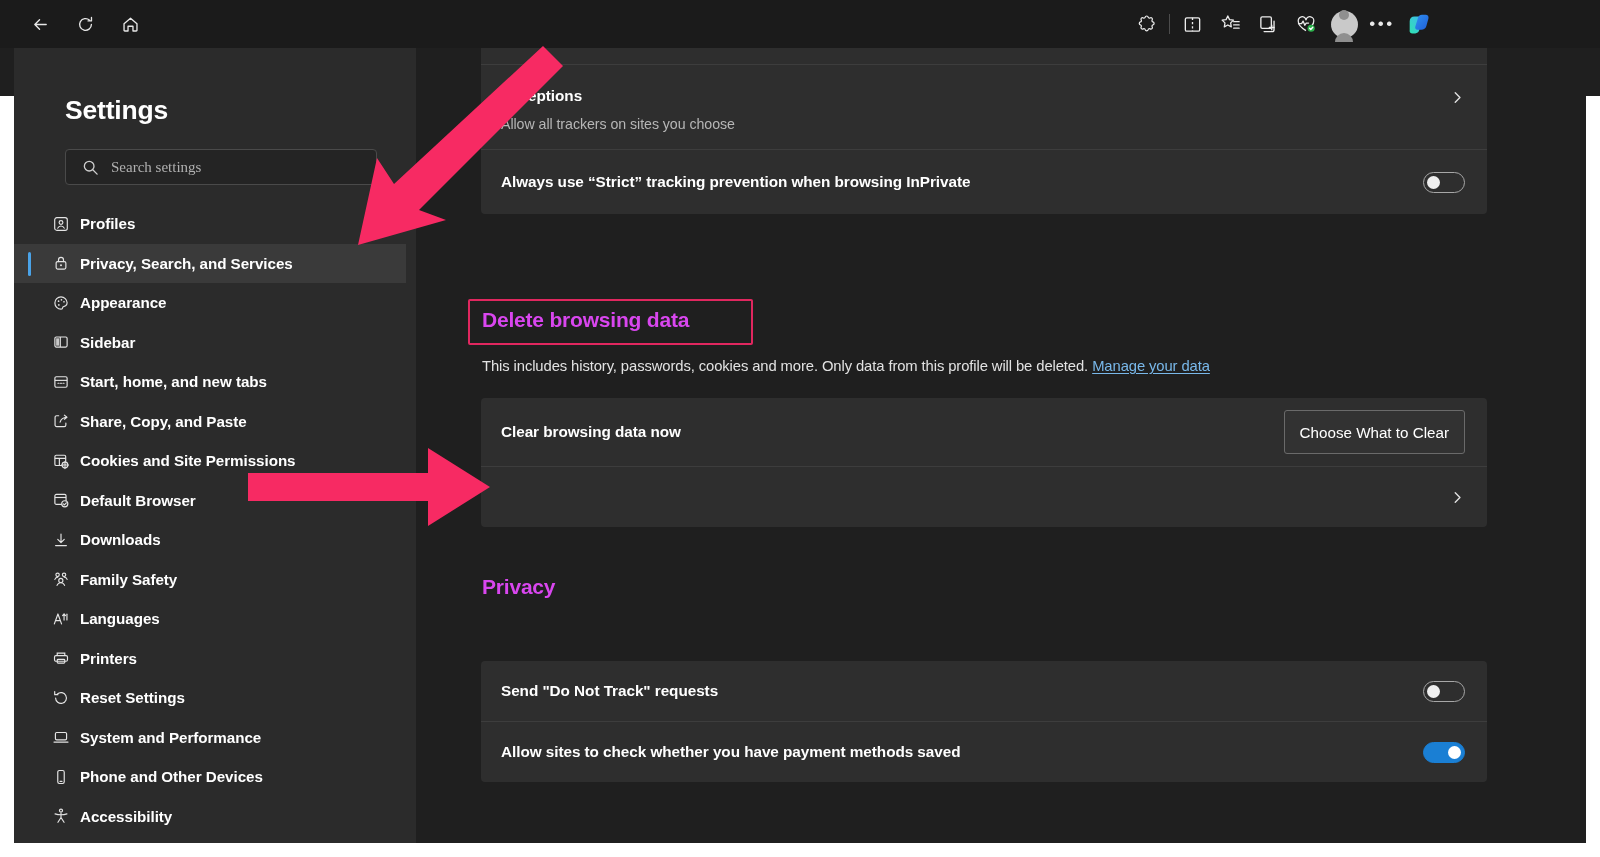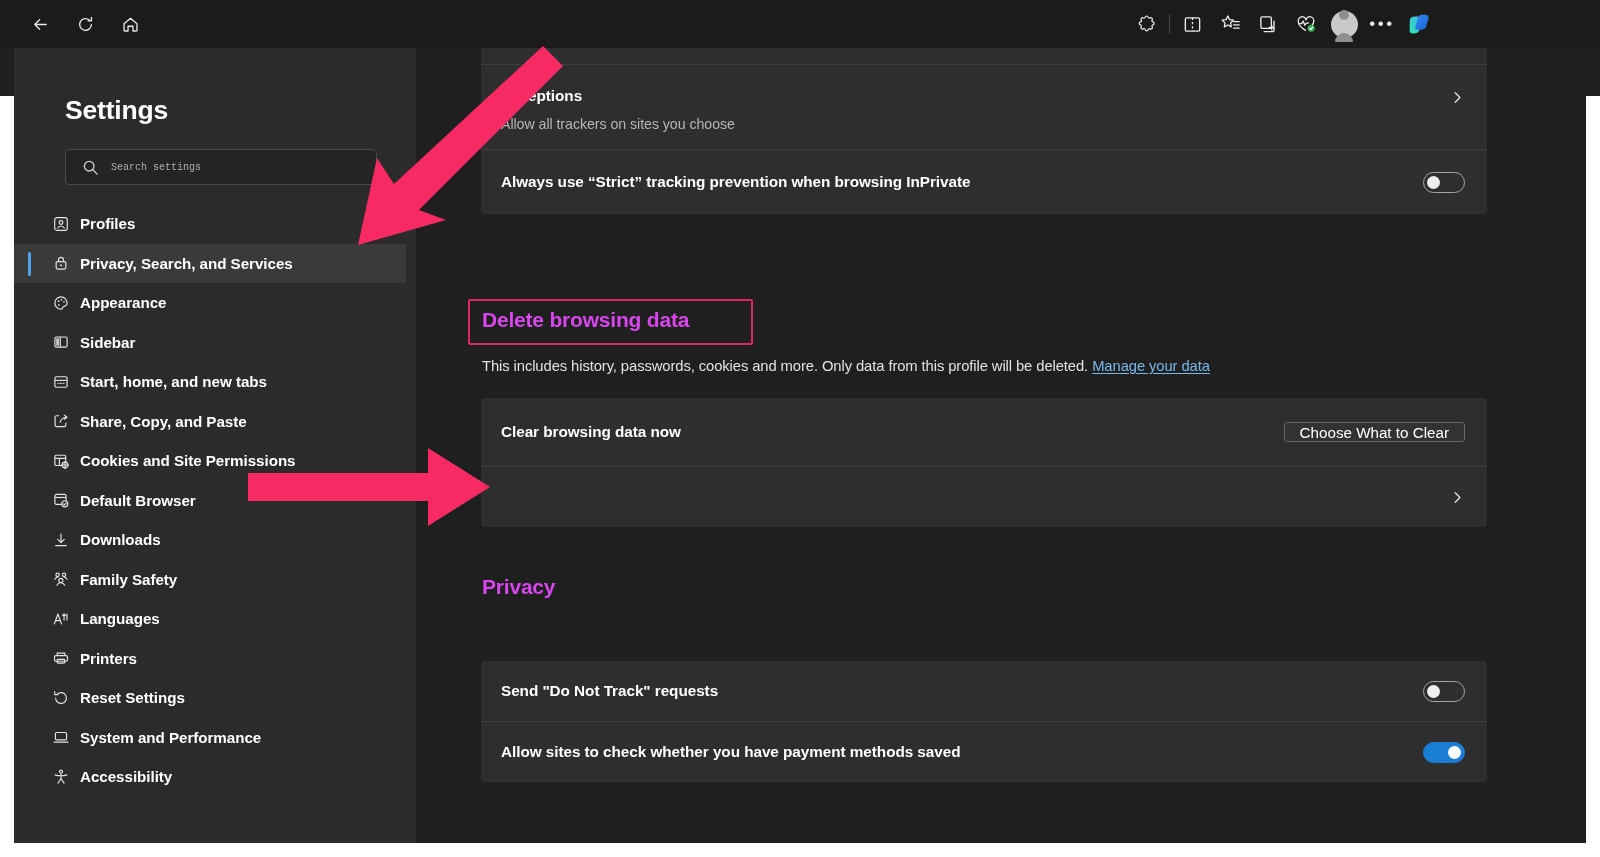--- a/index.html
+++ b/index.html
@@ -116,22 +116,22 @@
     position: absolute; left: 51px; top: 101px;
     width: 312px; height: 36px;
     background: #242424;
     border: 1px solid #4a4a4a;
     border-radius: 4px;
     display: flex; align-items: center;
   }
   #search-box .s-icon { margin: 0 12px 0 16px; color: #cfcfcf; flex: 0 0 auto; }
   #search-box input {
     flex: 1; background: transparent; border: none; outline: none;
-    font-family: Liberation Mono, monospace;
-    font-size: 10px; color: #ffffff;
+    font-family: Liberation Serif, serif;
+    font-size: 15px; color: #ffffff;
   }
   #search-box input::placeholder { color: #b0b0b0; }
 
   #navlist { position: absolute; left: 0; top: 156px; width: 394px; }
   .navitem {
     position: relative;
     height: 39.5px;
     display: flex; align-items: center;
     padding-left: 66px;
     color: #ffffff;
@@ -218,21 +218,21 @@
   }
   .sec-desc a {
     color: #79b8ea; text-decoration: underline; text-underline-offset: 2px;
   }
 
   #cwtc-btn {
     margin-left: auto;
     border: 1px solid #6a6a6a;
     background: #323232;
     border-radius: 3px;
-    height: 20px; padding: 0 15px;
+    height: 44px; padding: 0 15px;
     display: flex; align-items: center;
     font-size: 15.2px; color: #ffffff;
     font-family: "Liberation Sans", sans-serif;
     white-space: nowrap;
   }
 
   #redbox {
     position: absolute; left: 468px; top: 299px;
     width: 285px; height: 46px;
     border: 2.5px solid #e0275f;
@@ -526,20 +526,29 @@
         <div class="navitem">
           <span class="ico">
             <svg width="18" height="18" viewBox="0 0 20 20" fill="none" stroke="currentColor" stroke-width="1.3">
               <rect x="3.8" y="5" width="12.4" height="8.2" rx="1.4"></rect>
               <path d="M2.2 15.6h15.6" stroke-linecap="round"></path>
             </svg>
           </span>
           <span class="lbl">System and Performance</span>
         </div>
 
+        <div class="navitem">
+          <span class="ico">
+            <svg width="18" height="18" viewBox="0 0 20 20" fill="none" stroke="currentColor" stroke-width="1.3">
+              <rect x="6.4" y="2.8" width="7.2" height="14.4" rx="1.8"></rect>
+              <path d="M8.9 14.9h2.2" stroke-linecap="round"></path>
+            </svg>
+          </span>
+          <span class="lbl">Phone and Other Devices</span>
+        </div>
 
         <div class="navitem">
           <span class="ico">
             <svg width="18" height="18" viewBox="0 0 20 20" fill="none" stroke="currentColor" stroke-width="1.3">
               <circle cx="10" cy="4" r="1.7"></circle>
               <path d="M3.4 7.6c4.4 1.4 8.8 1.4 13.2 0" stroke-linecap="round"></path>
               <path d="M10 7v4.6M10 11.6L6.6 17M10 11.6L13.4 17" stroke-linecap="round"></path>
             </svg>
           </span>
           <span class="lbl">Accessibility</span>

